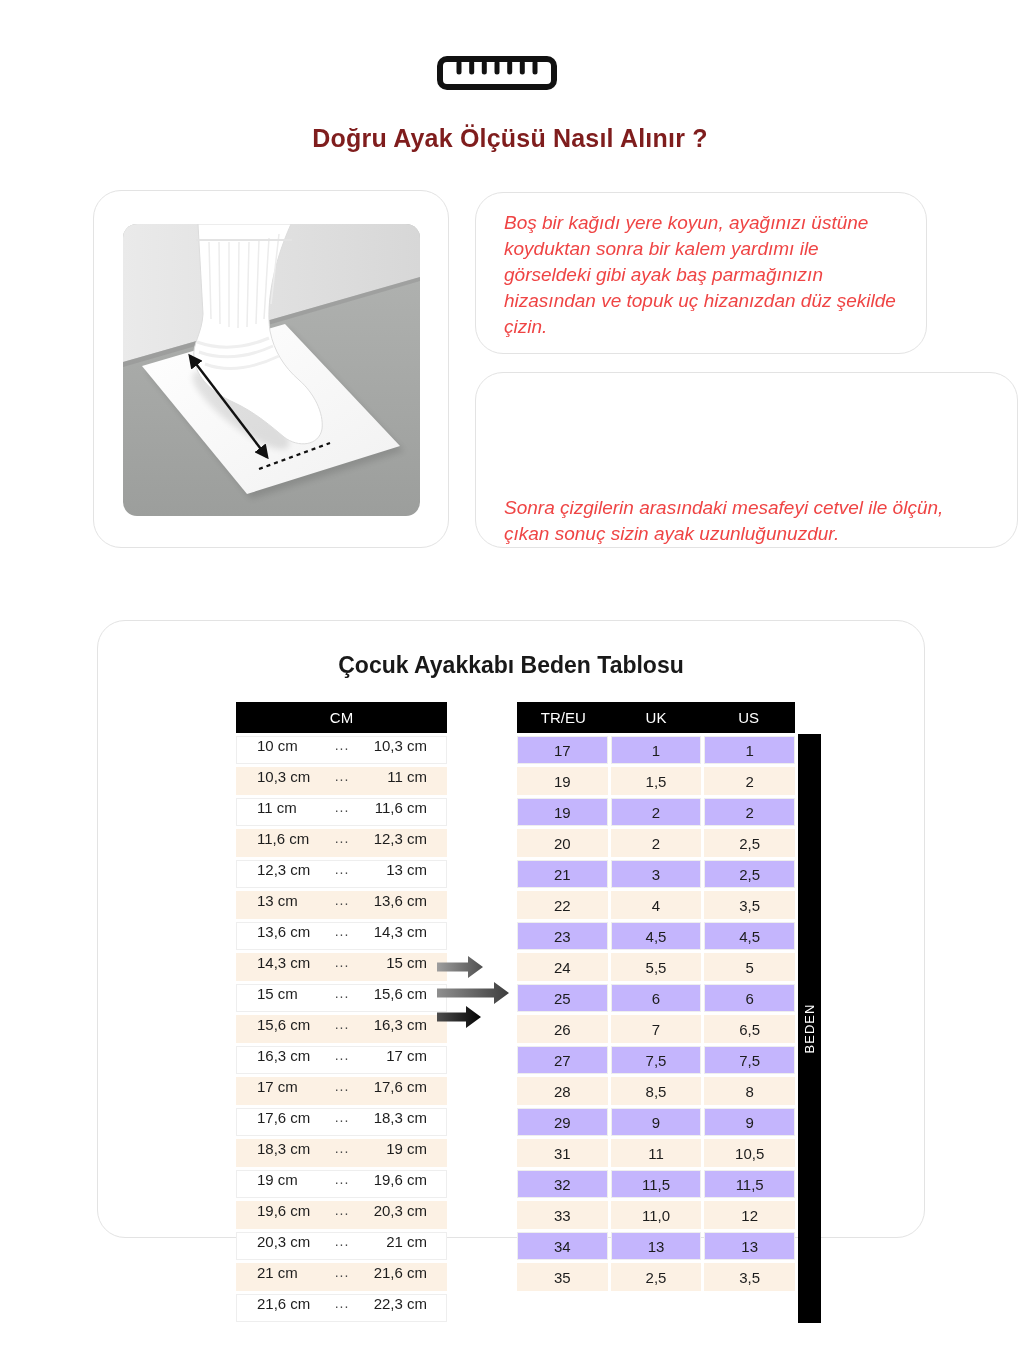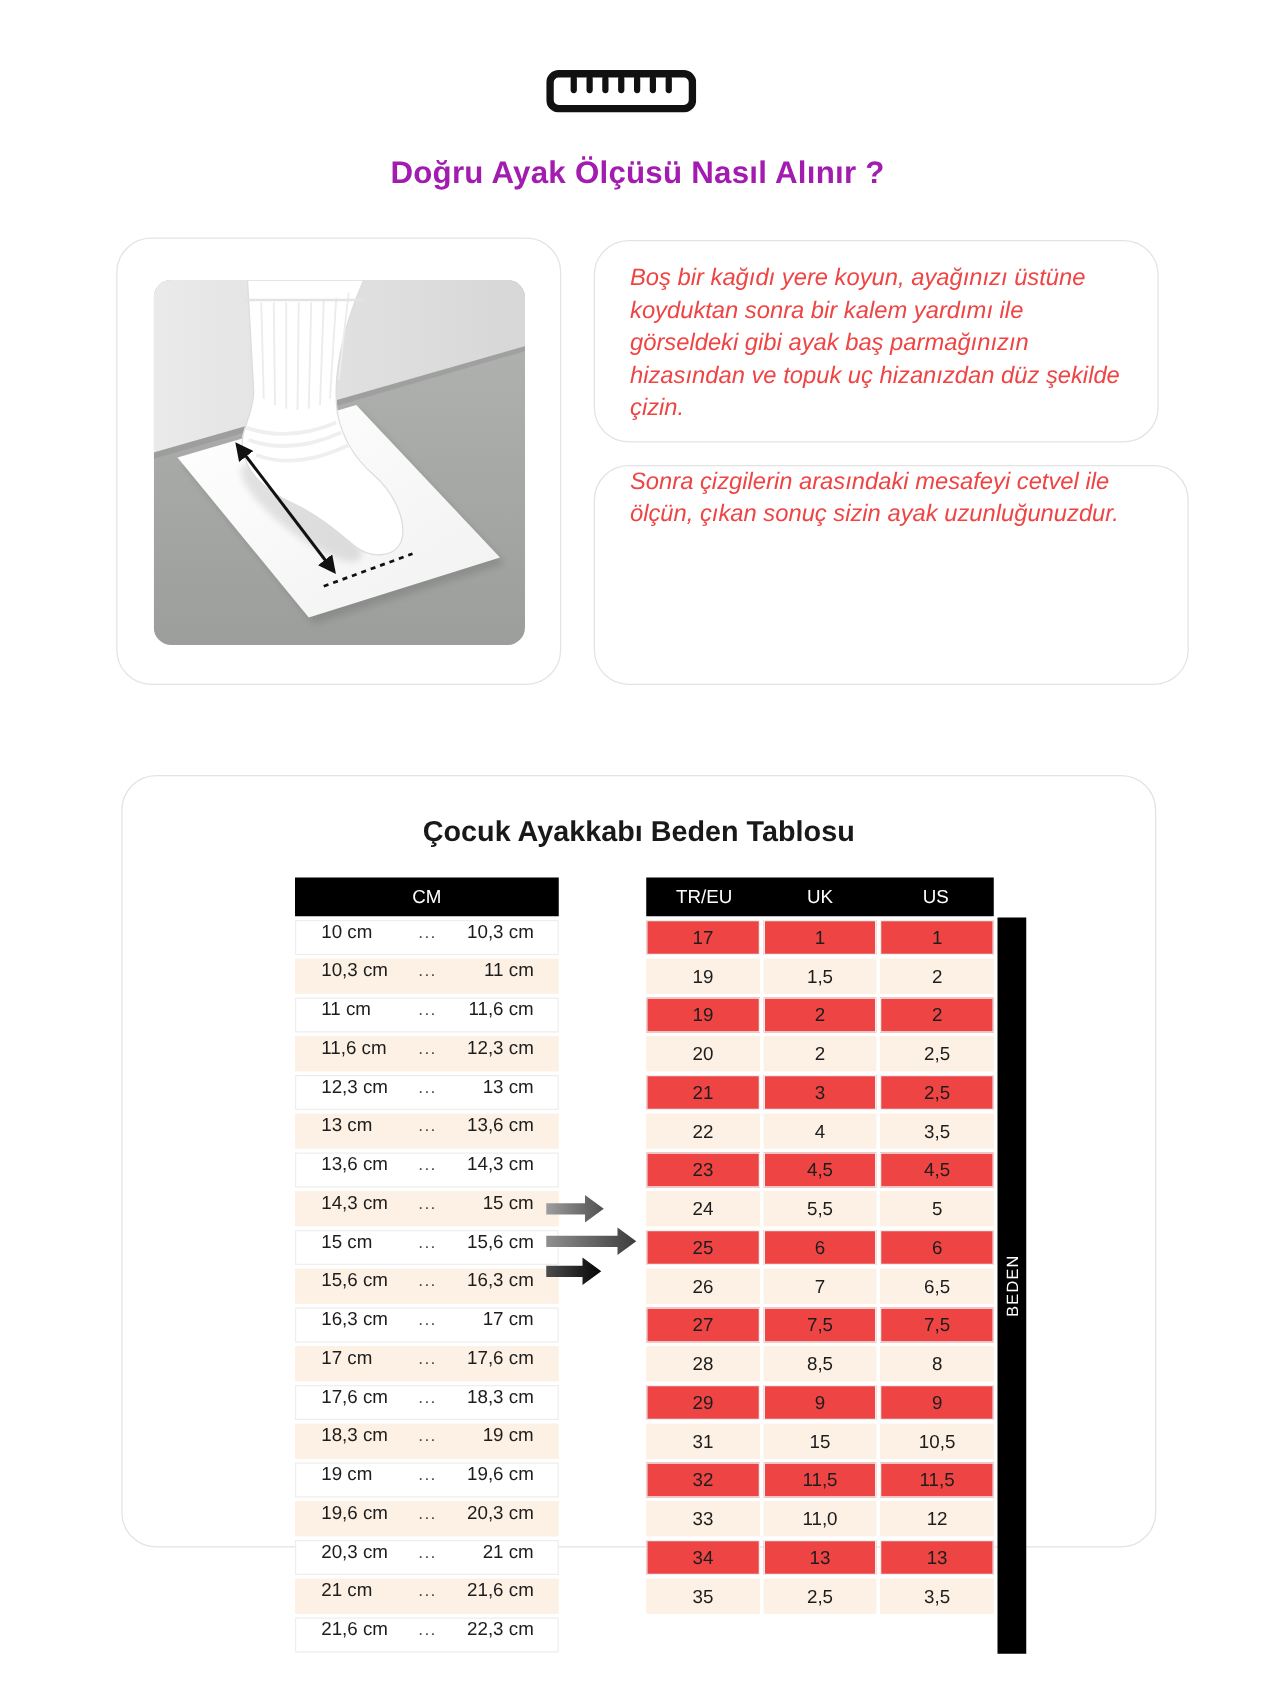--- a/index.html
+++ b/index.html
@@ -5,30 +5,30 @@
   html,body{margin:0;padding:0;background:#ffffff;}
   .canvas{
     position:relative;width:1020px;height:1360px;background:#ffffff;
     font-family:"Liberation Sans","DejaVu Sans",sans-serif;overflow:hidden;
   }
   
   .ruler{position:absolute;left:437px;top:56px;width:120px;height:34px;}
   
   .page-title{
     position:absolute;left:0;right:0;top:124px;margin:0;text-align:center;
-    font-size:25px;font-weight:bold;color:#a21caf;letter-spacing:.2px;
+    font-size:25px;font-weight:bold;color:#7f1d1d;letter-spacing:.2px;
   }
   .card{
     position:absolute;background:#fff;border:1px solid #e3e3e3;border-radius:28px;
     box-sizing:border-box;
   }
   .photo-card{left:93px;top:190px;width:356px;height:358px;}
   .photo{position:absolute;left:29px;top:33px;width:297px;height:292px;border-radius:14px;overflow:hidden;display:block;}
   .tcard1{left:475px;top:192px;width:452px;height:162px;}
-  .tcard2{left:475px;top:372px;width:476px;height:176px;display:flex;align-items:flex-start;}
+  .tcard2{left:475px;top:372px;width:543px;height:176px;display:flex;align-items:flex-end;}
   .instr{margin:0;padding:17px 28px;font-size:19px;line-height:26px;color:#ef4444;font-style:italic;}
   .tcard2 .instr{padding:0 28px;}
   .chart-card{left:97px;top:620px;width:828px;height:618px;}
   .chart-title{
     position:absolute;left:0;right:0;top:31px;margin:0;text-align:center;
     font-size:23px;font-weight:bold;color:#191919;
   }
   .tbl{position:absolute;}
   .cm-tbl{left:110px;top:81px;width:211px;padding-left:28px;}
   .sz-tbl{left:419px;top:81px;width:278px;}
@@ -43,21 +43,21 @@
     border:1px solid #eeeeee;background:#fff;font-size:15px;color:#1d1d1d;
     padding:0 19px 0 20px;
   }
   .cm-row:nth-child(even){background:#fcf1e4;border-color:#fcf1e4;}
   .cm-min{flex:0 0 38%;text-align:left;}
   .cm-dots{flex:1;text-align:center;color:#4a4a4a;font-size:14px;letter-spacing:1px;}
   .cm-max{flex:0 0 38%;text-align:right;}
   .sz-row{display:flex;gap:3px;height:28px;margin-top:3px;}
   .sz-cell{
     flex:1;display:flex;align-items:center;justify-content:center;box-sizing:border-box;
-    border:1px solid #eeeeee;background:#ef4444;font-size:15px;color:#1d1d1d;
+    border:1px solid #eeeeee;background:#c4b5fd;font-size:15px;color:#1d1d1d;
   }
   .sz-row:nth-child(even) .sz-cell{background:#fcf1e4;border-color:#fcf1e4;}
   .beden{
     position:absolute;left:700px;top:113px;width:23px;height:589px;background:#000;
     display:flex;align-items:center;justify-content:center;
   }
   .beden span{
     color:#fff;font-size:13px;letter-spacing:1px;transform:rotate(-90deg);white-space:nowrap;
   }
   .arrows{position:absolute;left:337px;top:333px;width:80px;height:76px;}
@@ -333,21 +333,21 @@
             <div class="sz-cell">8,5</div>
             <div class="sz-cell">8</div>
           </div>
           <div class="sz-row">
             <div class="sz-cell">29</div>
             <div class="sz-cell">9</div>
             <div class="sz-cell">9</div>
           </div>
           <div class="sz-row">
             <div class="sz-cell">31</div>
-            <div class="sz-cell">15</div>
+            <div class="sz-cell">11</div>
             <div class="sz-cell">10,5</div>
           </div>
           <div class="sz-row">
             <div class="sz-cell">32</div>
             <div class="sz-cell">11,5</div>
             <div class="sz-cell">11,5</div>
           </div>
           <div class="sz-row">
             <div class="sz-cell">33</div>
             <div class="sz-cell">11,0</div>

